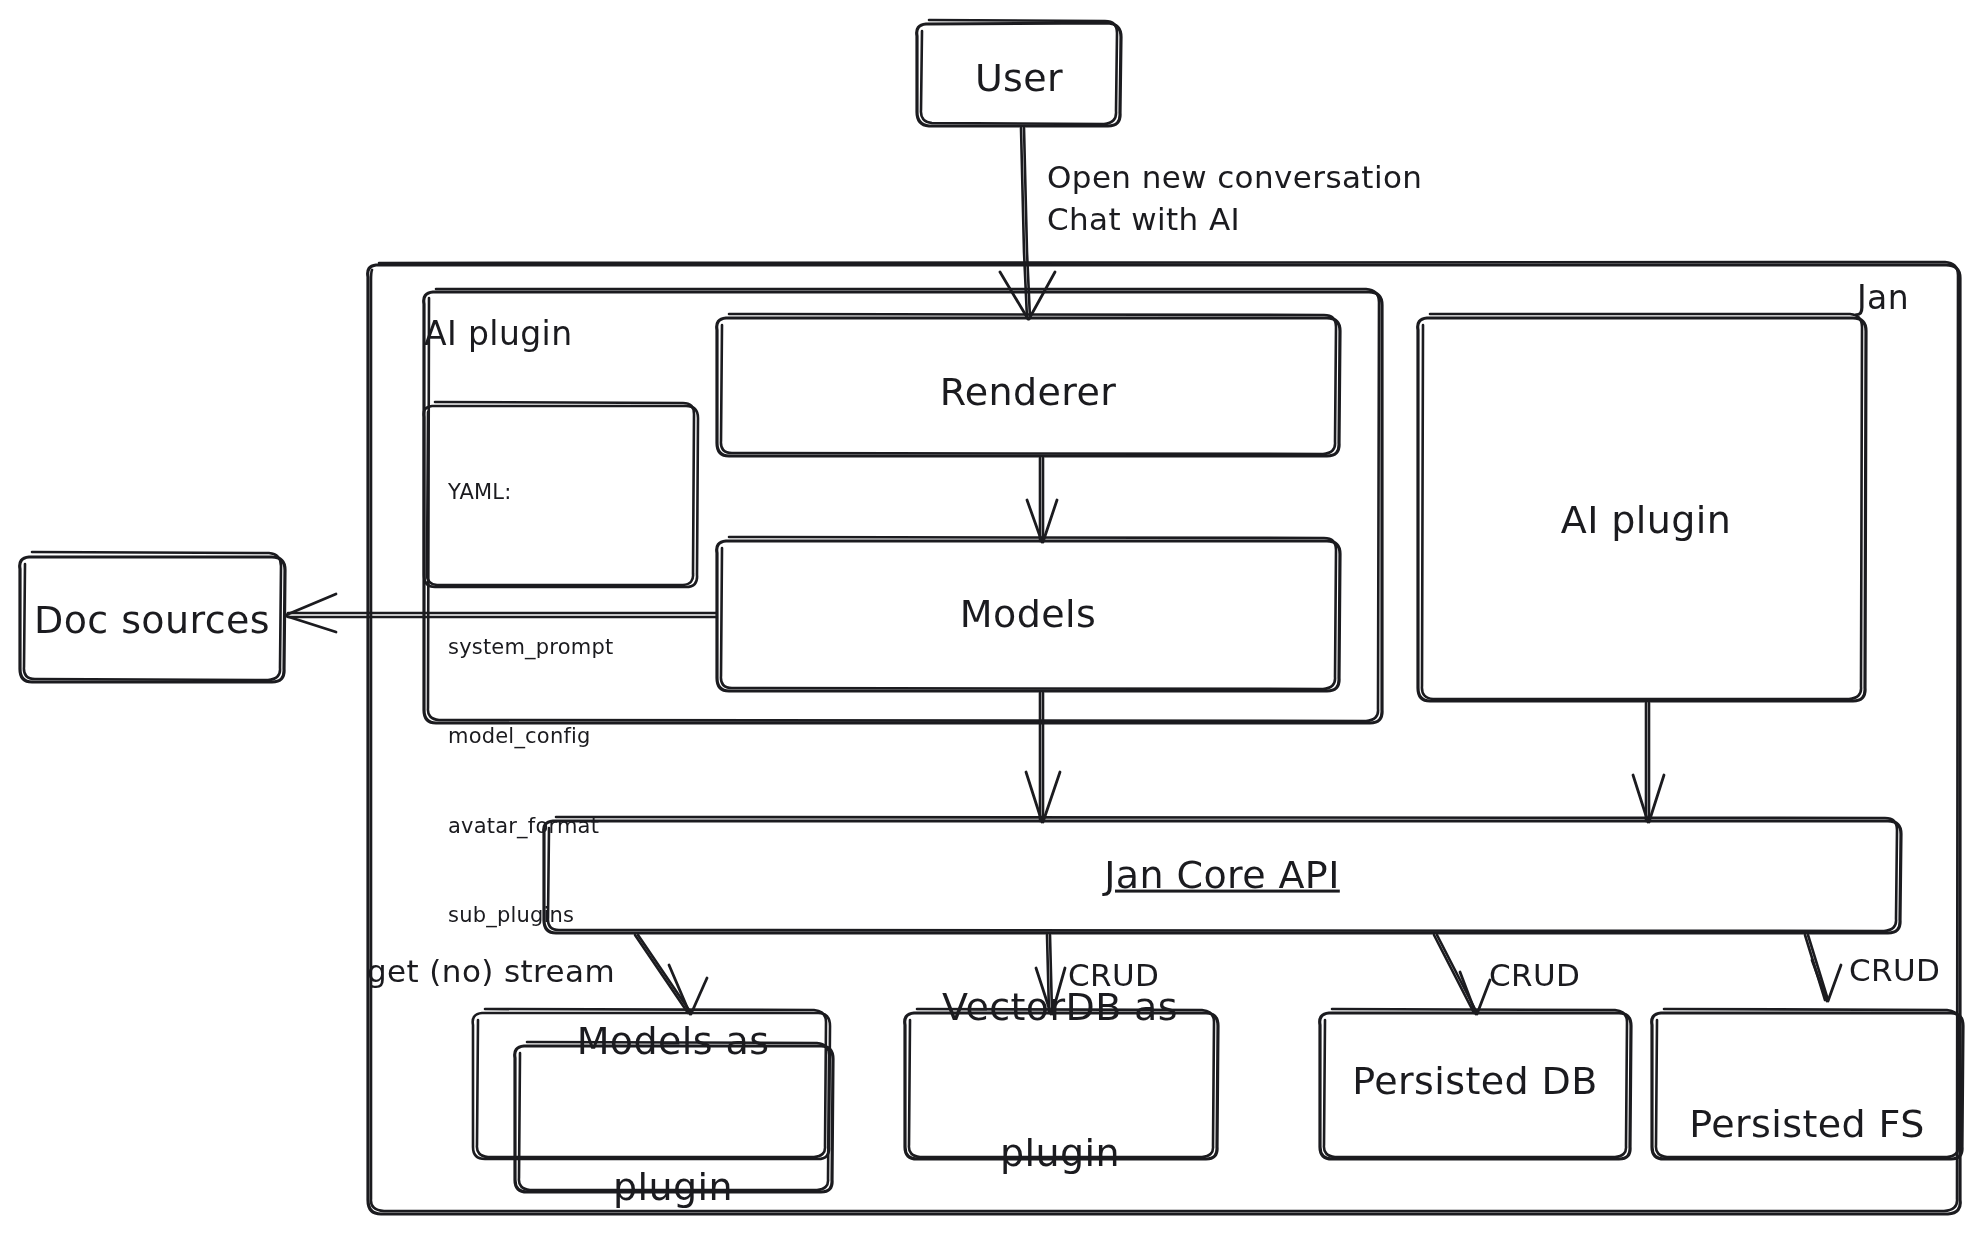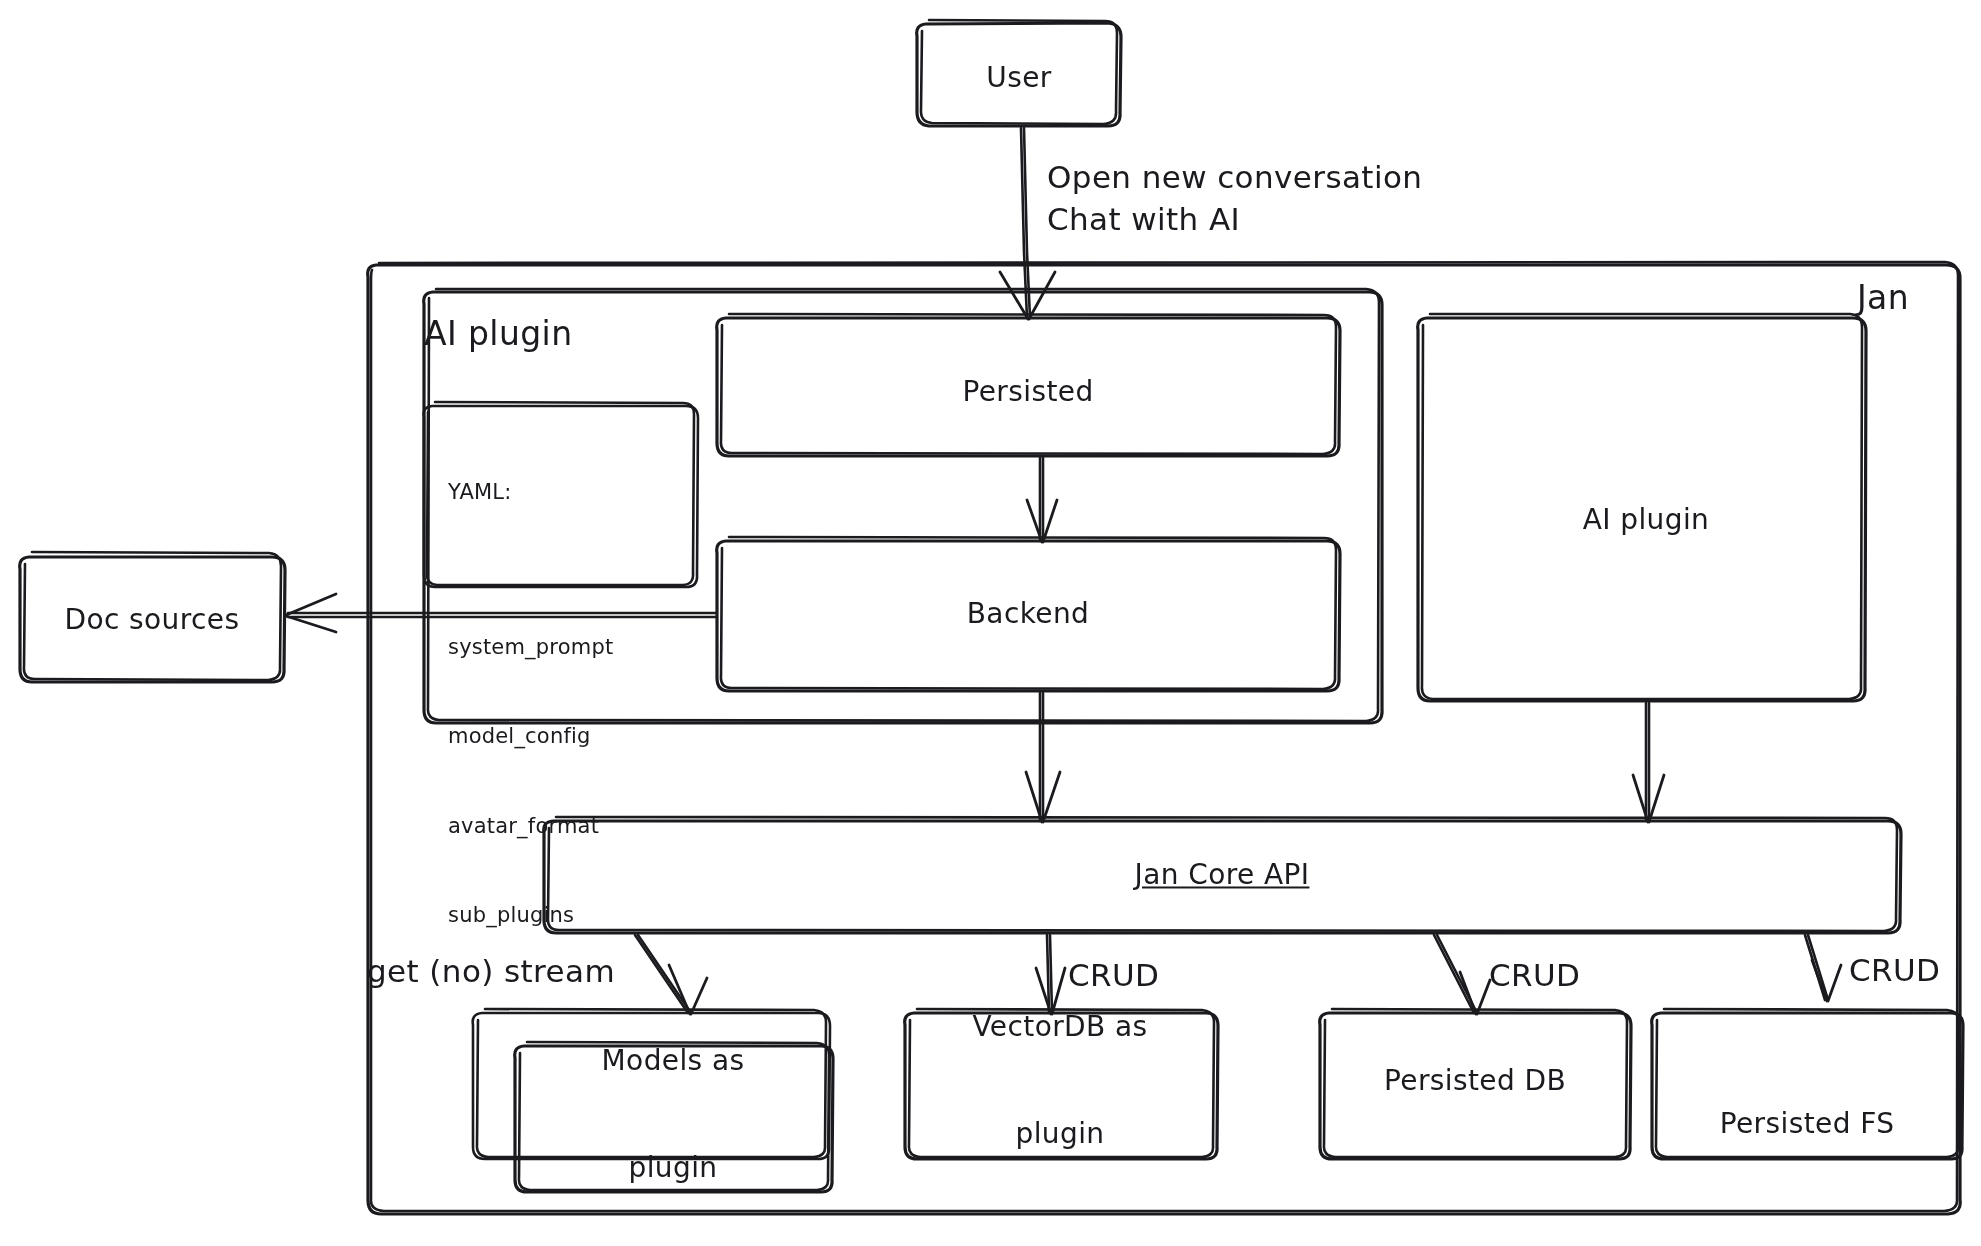--- a/index.html
+++ b/index.html
@@ -30,21 +30,21 @@
   .lbl {
     position: absolute;
     color: #1b1b1f;
     font-family: "DejaVu Sans", sans-serif;
     white-space: pre;
     line-height: 1.18;
     letter-spacing: 0.4px;
     user-select: none;
   }
   .lbl-node {
-    font-size: 28px;
+    font-size: 38px;
     text-align: center;
     transform: translate(-50%, -50%);
   }
   .lbl-node-2l { line-height: 1.28; }
   .lbl-small {
     font-size: 21px;
     line-height: 1.42;
     letter-spacing: 0.2px;
   }
   .lbl-edge {
@@ -193,23 +193,23 @@
     </g>
 
   </svg>
 
   <div class="lbl lbl-container" style="left:1883px; top:279px; transform:translateX(-50%);">Jan</div>
 
   <div class="lbl lbl-container" style="left:424px; top:315px;">AI plugin</div>
 
   <div class="lbl lbl-node" style="left:1019px; top:78px;">User</div>
 
-  <div class="lbl lbl-node" style="left:1028px; top:392px;">Persisted</div>
-
-  <div class="lbl lbl-node" style="left:1028px; top:614px;">Backend</div>
+  <div class="lbl lbl-node" style="left:1028px; top:392px;">Renderer</div>
+
+  <div class="lbl lbl-node" style="left:1028px; top:614px;">Models</div>
 
   <div class="lbl lbl-node" style="left:1646px; top:520px;">AI plugin</div>
 
   <div class="lbl lbl-node" style="left:152px; top:620px;text-align:center;">Doc sources</div>
 
   <div class="lbl lbl-node" style="left:1222px; top:875px;text-decoration:underline;">Jan Core API</div>
 
   <div class="lbl lbl-node lbl-node-2l" style="left:673px; top:1114px;">
     <div>Models as</div>
     <div>plugin</div>

